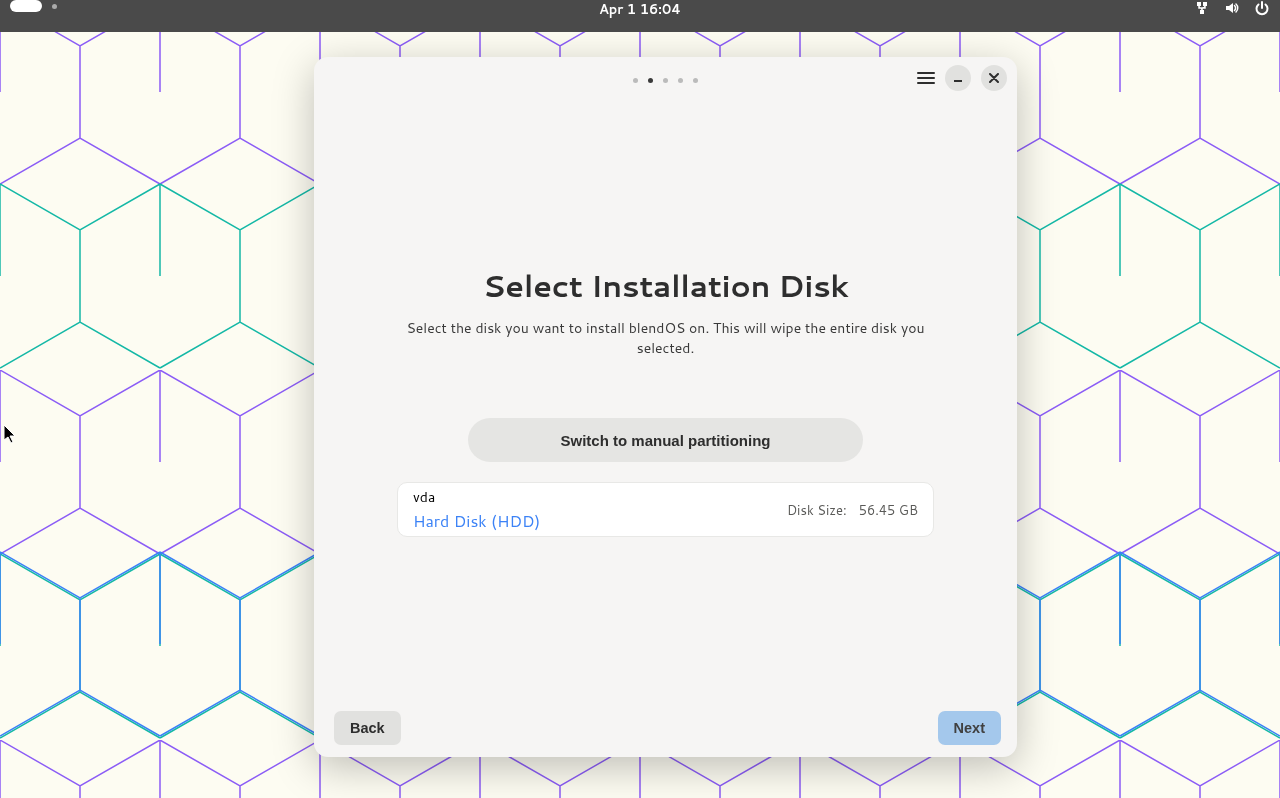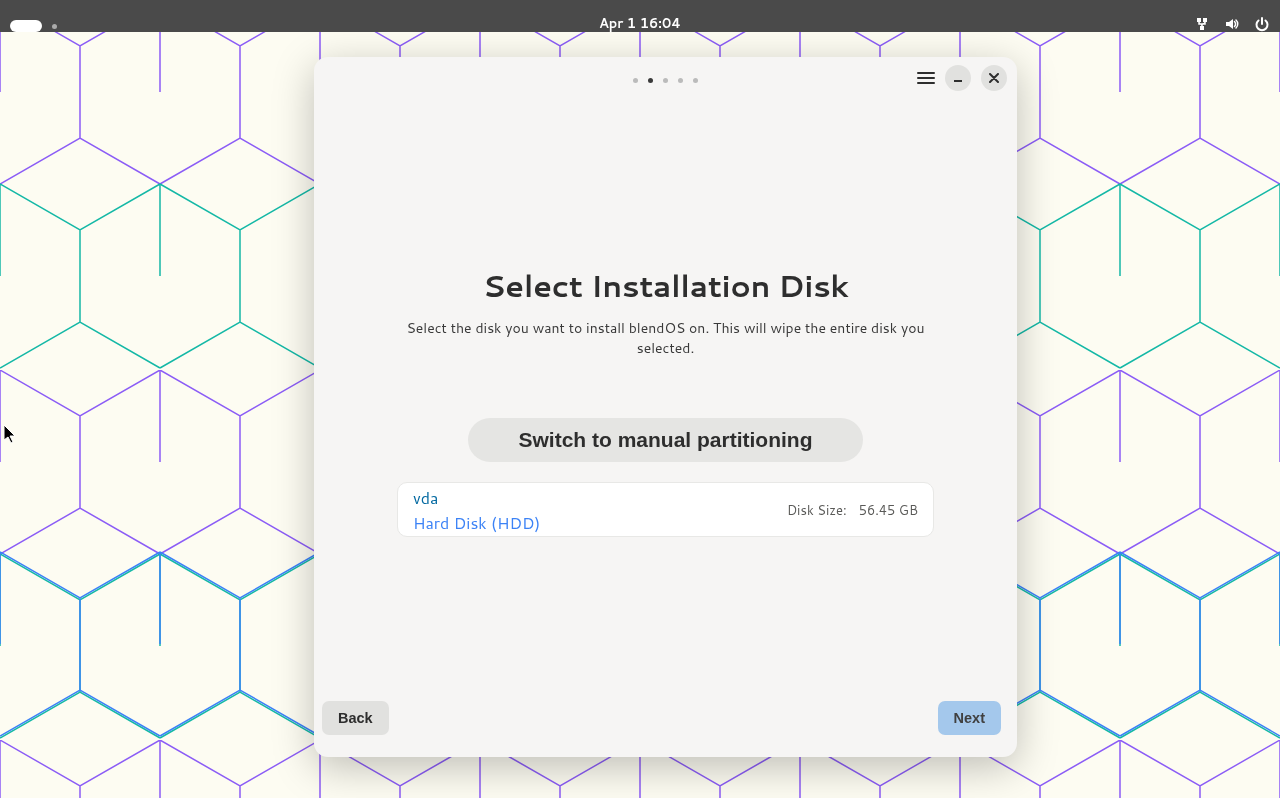--- a/index.html
+++ b/index.html
@@ -24,21 +24,21 @@
       z-index: 0;
     }
 
     
     .topbar {
       position: relative;
       z-index: 10;
       height: 32px;
       background: #4a4a4a;
       display: flex;
-      align-items: flex-end;
+      align-items: flex-start;
       justify-content: space-between;
       padding: 0 10px;
       color: #fff;
       font-size: 13px;
       font-weight: 600;
     }
 
     .topbar-left {
       display: flex;
       align-items: center;
@@ -178,21 +178,21 @@
       line-height: 1.4;
     }
 
     .manual-btn {
       margin-top: 60px;
       width: 395px;
       height: 44px;
       border-radius: 22px;
       background: #e5e5e3;
       border: none;
-      font-size: 21px;
+      font-size: 15px;
       font-weight: 600;
       color: #2e2e2e;
       cursor: pointer;
     }
 
     .disk-row {
       margin-top: 20px;
       width: 537px;
       height: 55px;
       background: #fff;
@@ -205,42 +205,42 @@
       cursor: pointer;
     }
 
     .disk-left {
       display: flex;
       flex-direction: column;
       gap: 2px;
     }
 
     .disk-name {
-      font-size: 16px;
-      color: #0369a1;
+      font-size: 14px;
+      color: #000000;
     }
 
     .disk-sub {
       font-size: 16px;
       color: #3b82f6;
     }
 
     .disk-right {
       font-size: 13px;
       color: #5a5a58;
       display: flex;
       gap: 12px;
     }
 
     .installer-footer {
       height: 56px;
       display: flex;
-      align-items: flex-start;
+      align-items: flex-end;
       justify-content: space-between;
-      padding: 0 16px 12px 8px;
+      padding: 0 16px 12px 20px;
     }
 
     .footer-btn {
       height: 34px;
       padding: 0 16px;
       border-radius: 7px;
       border: none;
       font-size: 14.5px;
       font-weight: 700;
       cursor: pointer;

